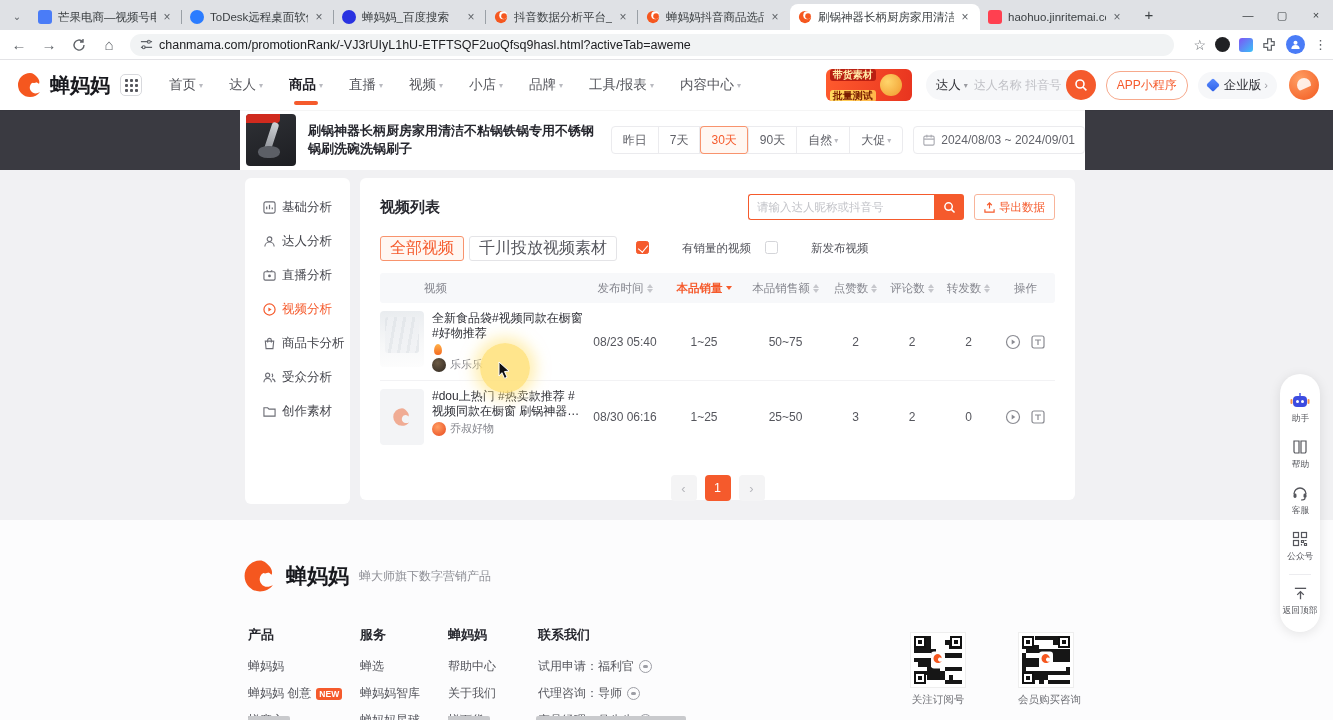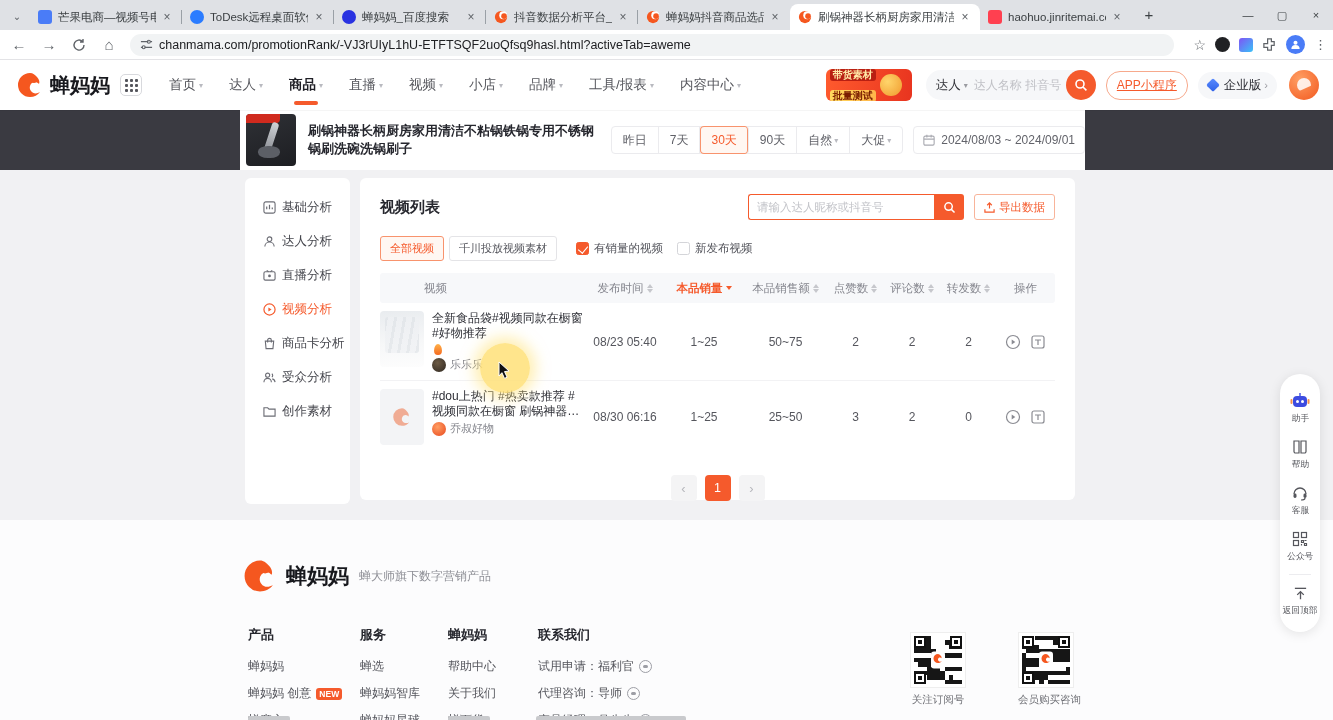--- a/index.html
+++ b/index.html
@@ -49,21 +49,21 @@
   .promo-banner { width:86px; height:32px; border-radius:6px; background:linear-gradient(100deg,#ff5b2e,#e8341f); display:flex; align-items:center; padding:2px 4px; position:relative; overflow:hidden; }
   .promo-lines { display:flex; flex-direction:column; gap:9px; }
   .promo-l1 { font-size:10px; font-weight:bold; color:#ffe9a8; background:#b91f12; border-radius:3px; padding:0 3px; line-height:12px; }
   .promo-l2 { font-size:10px; font-weight:bold; color:#7a1d00; background:linear-gradient(90deg,#ffd95e,#ffb64a); border-radius:3px; padding:0 3px; line-height:12px; }
   .promo-mascot { width:22px; height:22px; border-radius:50%; background:radial-gradient(circle at 35% 35%,#ffd56b,#f09a2d); margin-left:4px; flex:none; }
   .nav-search { display:flex; align-items:center; margin-left:14px; background:#f6f7f9; border-radius:16px; height:30px; padding:0 0 0 10px; }
   .nav-search .sel { font-size:12.5px; color:#35363c; display:flex; align-items:center; }
   .nav-search .sel .caret { font-size:8px; color:#9a9ba1; margin:0 6px 0 3px; }
   .nav-search .ph { font-size:12px; color:#c0c1c6; width:92px; white-space:nowrap; overflow:hidden; }
   .nav-search-btn { width:30px; height:30px; border-radius:50%; background:#f55a2c; display:flex; align-items:center; justify-content:center; flex:none; }
-  .app-pill { margin-left:10px; border:1px solid #f7a98c; color:#f55a2c; font-size:12px; border-radius:14px; padding:5px 10px; white-space:nowrap;text-decoration:underline; }
+  .app-pill { margin-left:10px; border:1px solid #f7a98c; color:#f55a2c; font-size:12px; border-radius:14px; padding:5px 10px; white-space:nowrap; }
   .ent { margin-left:10px; display:flex; align-items:center; background:#f6f7f9; border-radius:14px; padding:5px 9px; }
   .gem { width:12px; height:12px; background:linear-gradient(135deg,#5b8cff,#2f62e8); transform:rotate(45deg) scale(.8); border-radius:2px; margin-right:5px; }
   .ent-label { font-size:12.5px; color:#2b2c33; }
   .ent .gt { color:#9a9ba1; font-size:11px; margin-left:3px; }
   .avatar { width:30px; height:30px; border-radius:50%; margin-left:12px; background:radial-gradient(circle at 35% 30%,#ff9e63,#f2591f); position:relative; overflow:hidden; }
   .avatar::after { content:""; position:absolute; left:8px; top:8px; width:14px; height:14px; border-radius:50%; background:rgba(255,255,255,.85); clip-path:polygon(0 0,100% 0,100% 55%,0 100%); }
 
   
   .band { position:absolute; top:110px; left:0; width:1333px; height:60px; background:#3a3a41; }
   .band-card { position:absolute; left:240px; top:0; width:845px; height:60px; background:#fff; display:flex; align-items:center; }
@@ -90,23 +90,23 @@
   .mc-head { display:flex; align-items:center; }
   .mc-title { font-size:15px; font-weight:bold; color:#26272e; }
   .mc-right { margin-left:auto; display:flex; align-items:center; }
   .mc-search { display:flex; height:26px; }
   .mc-search input { width:186px; height:26px; border:1px solid #f55a2c; border-right:none; border-radius:3px 0 0 3px; padding:0 8px; font-size:11.5px; color:#45464d; outline:none; }
   .mc-search input::placeholder { color:#c3c4c9; }
   .mc-search-btn { width:30px; height:26px; background:#f55a2c; border:none; border-radius:0 3px 3px 0; display:flex; align-items:center; justify-content:center; }
   .export-btn { margin-left:10px; height:26px; border:1px solid #f8b49a; border-radius:3px; background:#fff; color:#f55a2c; font-size:11.5px; display:flex; align-items:center; padding:0 9px; }
   .export-btn svg { margin-right:4px; }
   .filter-row { display:flex; align-items:center; margin-top:16px; }
-  .ftab { height:25px; display:flex; align-items:center; padding:0 9px; font-size:11px; border:1px solid #e4e4e7; color:#54555c; background:#fff; border-radius:3px; margin-right:5px; white-space:nowrap; }
+  .ftab { height:25px; display:flex; align-items:center; padding:0 9px; font-size:16px; border:1px solid #e4e4e7; color:#54555c; background:#fff; border-radius:3px; margin-right:5px; white-space:nowrap; }
   .ftab.active { border-color:#f8936d; color:#f55a2c; background:#fff7f2; }
-  .cb-wrap { display:flex; align-items:center; margin-left:14px; }
+  .cb-wrap { display:flex; align-items:flex-start; margin-left:14px;gap:28px; }
   .cb { width:13px; height:13px; border-radius:2.5px; border:1px solid #d4d5d9; background:#fff; margin-right:5px; position:relative; flex:none; }
   .cb.checked { background:#f55a2c; border-color:#f55a2c; }
   .cb.checked::after { content:""; position:absolute; left:3px; top:1px; width:5px; height:8px; border:solid #fff; border-width:0 1.6px 1.6px 0; transform:rotate(40deg); }
   .cb-label { font-size:11.5px; color:#54555c; white-space:nowrap; }
 
   
   .vtable { margin-top:12px; }
   .vrow { display:grid; grid-template-columns:205px 80px 78px 85px 55px 58px 55px 59px; align-items:center; }
   .vhead { background:#f7f8fa; height:30px; border-radius:3px; font-size:11.5px; color:#84858d; }
   .vhead .cell { display:flex; align-items:center; justify-content:center; white-space:nowrap; }

